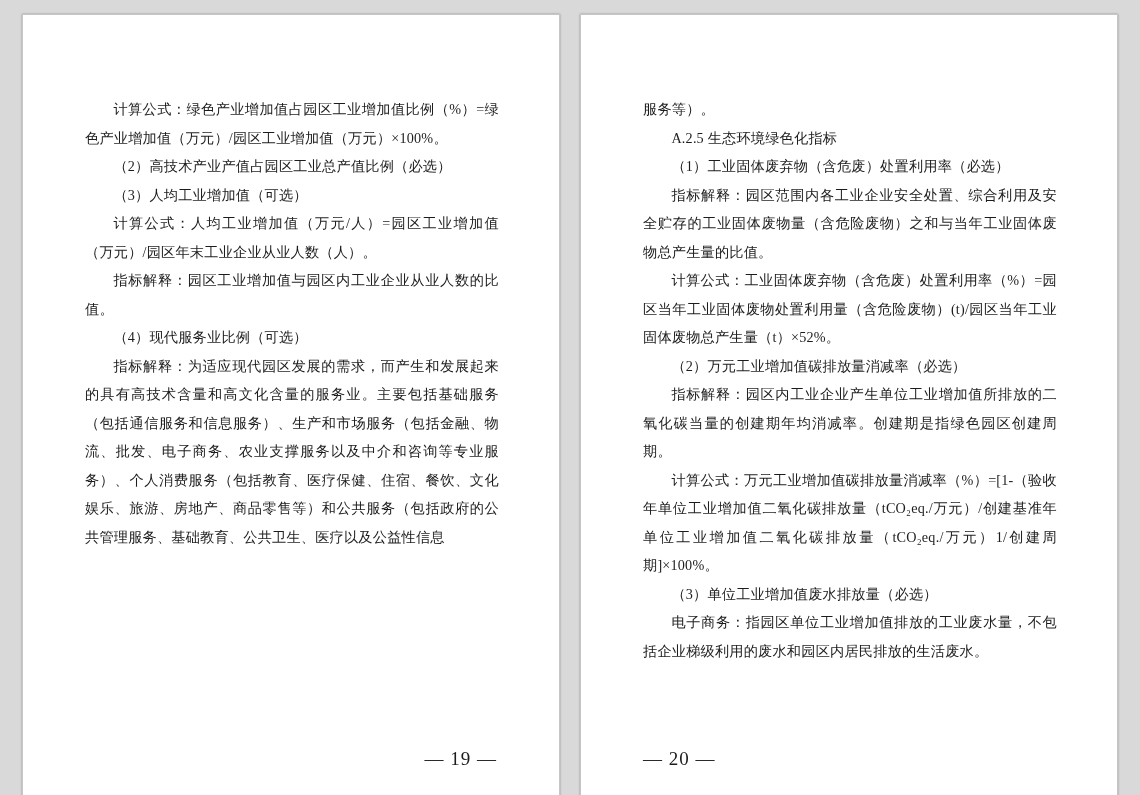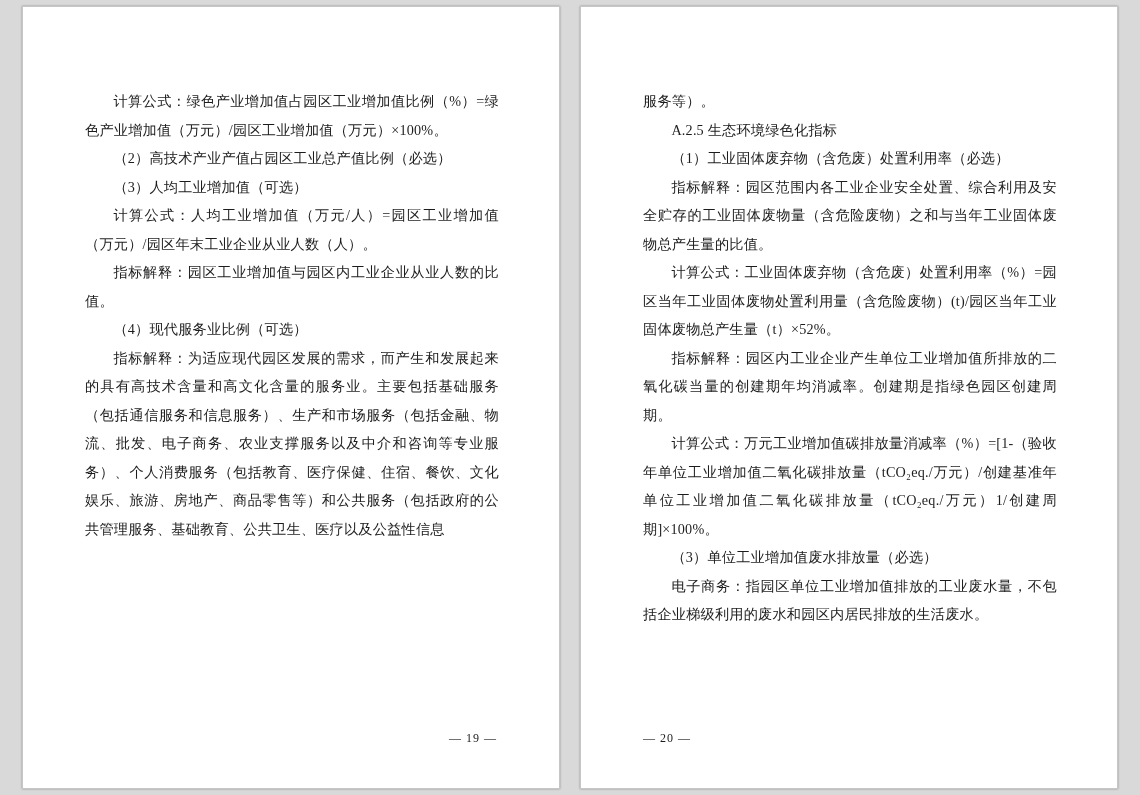--- a/index.html
+++ b/index.html
@@ -14,21 +14,21 @@
     overflow: hidden;
   }
   .viewer {
     width: 1140px;
     height: 795px;
     display: flex;
     flex-direction: row;
     justify-content: center;
     align-items: flex-start;
     gap: 20px;
-    padding-top: 6px;
+    padding-top: 14px;
     box-sizing: border-box;
   }
   .page {
     width: 538px;
     height: 783px;
     background: #ffffff;
     box-shadow: 0 0 2px rgba(0,0,0,0.35);
     box-sizing: border-box;
     position: relative;
     border: 1px solid #c6c6c6;
@@ -47,22 +47,22 @@
     text-align: justify;
     text-justify: inter-ideograph;
     margin: 0;
     letter-spacing: 0.2px;
   }
   .indent2 {
     text-indent: 2em;
   }
   .page-num {
     position: absolute;
-    bottom: 42px;
-    font-size: 12px;
+    bottom: 26px;
+    font-size: 19px;
     color: #1c1c1c;
     letter-spacing: 1px;
   }
   .page-num.right {
     right: 62px;
   }
   .page-num.left {
     left: 62px;
   }
 </style>
@@ -84,20 +84,21 @@
     <div class="page-num right">— 19 —</div>
   </div>
 
   <div class="page">
     <div class="page-inner">
       <p class="para">服务等）。</p>
       <p class="para indent2">A.2.5  生态环境绿色化指标</p>
       <p class="para indent2">（1）工业固体废弃物（含危废）处置利用率（必选）</p>
       <p class="para indent2">指标解释：园区范围内各工业企业安全处置、综合利用及安全贮存的工业固体废物量（含危险废物）之和与当年工业固体废物总产生量的比值。</p>
       <p class="para indent2">计算公式：工业固体废弃物（含危废）处置利用率（%）=园区当年工业固体废物处置利用量（含危险废物）(t)/园区当年工业固体废物总产生量（t）×52%。</p>
+      <p class="para indent2">（2）万元工业增加值碳排放量消减率（必选）</p>
       <p class="para indent2">指标解释：园区内工业企业产生单位工业增加值所排放的二氧化碳当量的创建期年均消减率。创建期是指绿色园区创建周期。</p>
       <p class="para indent2">计算公式：万元工业增加值碳排放量消减率（%）=[1-（验收年单位工业增加值二氧化碳排放量（tCO₂eq./万元）/创建基准年单位工业增加值二氧化碳排放量（tCO₂eq./万元）1/创建周期]×100%。</p>
       <p class="para indent2">（3）单位工业增加值废水排放量（必选）</p>
       <p class="para indent2">电子商务：指园区单位工业增加值排放的工业废水量，不包括企业梯级利用的废水和园区内居民排放的生活废水。</p>
     </div>
     <div class="page-num left">— 20 —</div>
   </div>
 
 </div>
 

